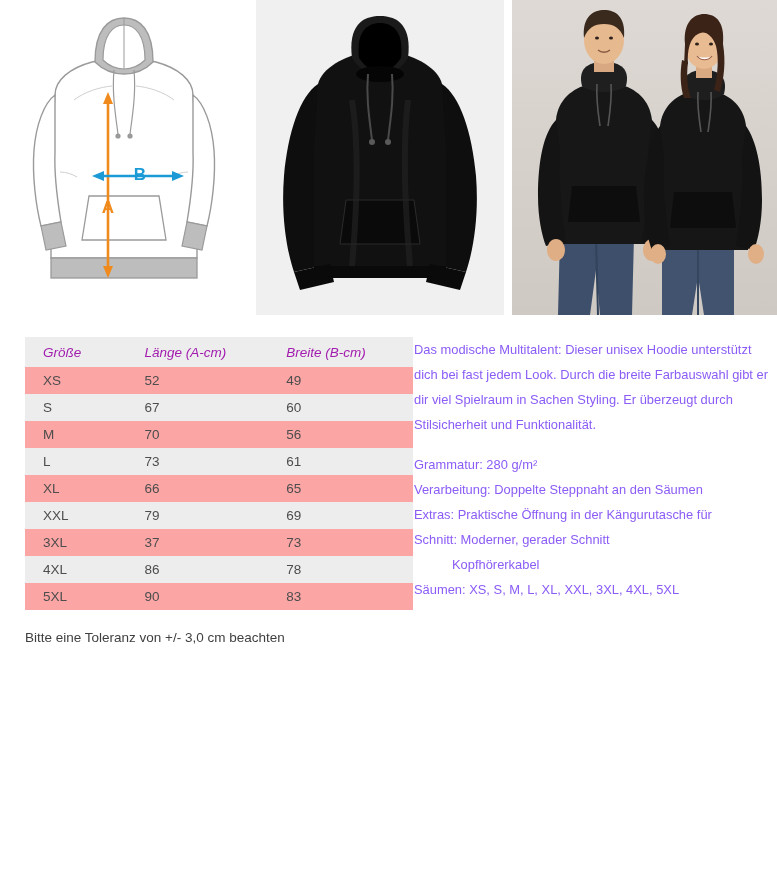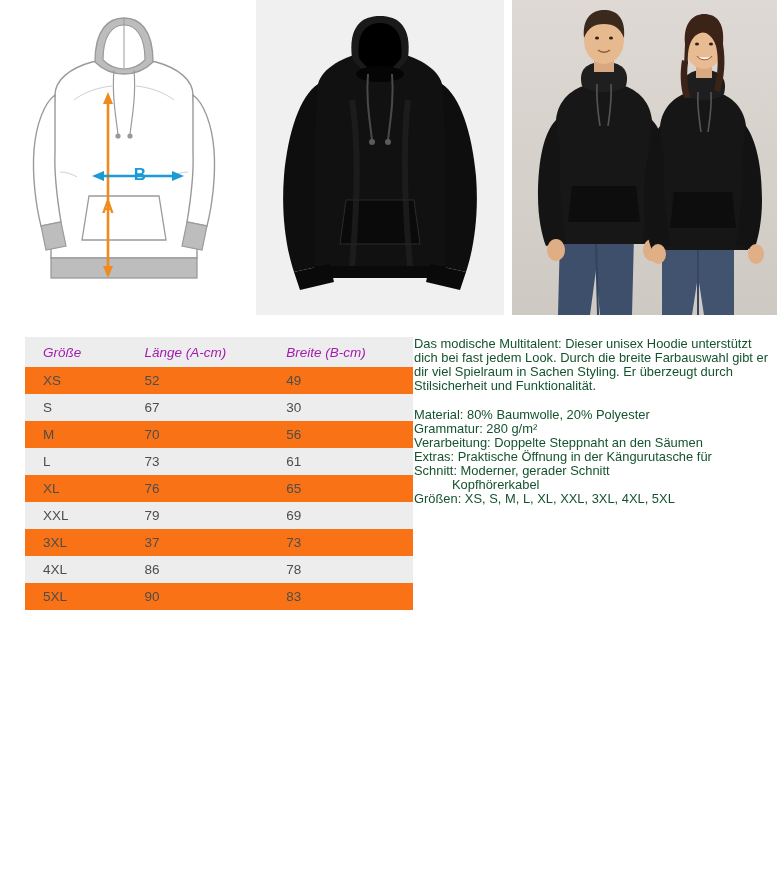--- a/index.html
+++ b/index.html
@@ -62,35 +62,35 @@
     color: #4d4d4d;
     padding: 0;
     height: 27px;
     vertical-align: middle;
   }
   .size-table th:nth-child(1), .size-table td:nth-child(1) { width: 100px; padding-left: 18px; }
   .size-table th:nth-child(2), .size-table td:nth-child(2) { width: 140px; margin-left: 37px; }
   .size-table th:nth-child(3), .size-table td:nth-child(3) { width: 125px; }
   .size-table thead th { background: #ededed; height: 30px; color: #a21caf; font-style: italic; }
   .size-table tbody tr.odd  td { background: #ededed; }
-  .size-table tbody tr.even td { background: #f97316; }
+  .size-table tbody tr.even td { background: #fca5a5; }
 
   .tolerance {
     margin: 20px 0 0 25px;
     font-size: 13.5px;
     color: #3f3f3f;
   }
 
   
   .desc {
     width: 360px;
     margin-left: 0;
     font-size: 12.9px;
-    line-height: 14px;
-    color: #14532d;
+    line-height: 25px;
+    color: #8b5cf6;
   }
   .desc p { margin: 0; }
   .desc .para-gap { height: 15px; }
   .desc .indent { padding-left: 38px; }
 
   .table-wrap { width: 414px; }
 </style>
 </head>
 <body>
 
@@ -263,35 +263,35 @@
       </thead>
       <tbody>
         <tr class="even">
           <td>XS</td>
           <td>52</td>
           <td>49</td>
         </tr>
         <tr class="odd">
           <td>S</td>
           <td>67</td>
-          <td>30</td>
+          <td>60</td>
         </tr>
         <tr class="even">
           <td>M</td>
           <td>70</td>
           <td>56</td>
         </tr>
         <tr class="odd">
           <td>L</td>
           <td>73</td>
           <td>61</td>
         </tr>
         <tr class="even">
           <td>XL</td>
-          <td>76</td>
+          <td>66</td>
           <td>65</td>
         </tr>
         <tr class="odd">
           <td>XXL</td>
           <td>79</td>
           <td>69</td>
         </tr>
         <tr class="even">
           <td>3XL</td>
           <td>37</td>
@@ -303,26 +303,26 @@
           <td>78</td>
         </tr>
         <tr class="even">
           <td>5XL</td>
           <td>90</td>
           <td>83</td>
         </tr>
       </tbody>
     </table>
 
+    <div class="tolerance">Bitte eine Toleranz von +/- 3,0 cm beachten</div>
   </div>
 
   <div class="desc">
     <p>Das modische Multitalent: Dieser unisex Hoodie unterstützt dich bei fast jedem Look. Durch die breite Farbauswahl gibt er dir viel Spielraum in Sachen Styling. Er überzeugt durch Stilsicherheit und Funktionalität.</p>
     <div class="para-gap"></div>
-    <p>Material: 80% Baumwolle, 20% Polyester</p>
     <p>Grammatur: 280 g/m²</p>
     <p>Verarbeitung: Doppelte Steppnaht an den Säumen</p>
     <p>Extras: Praktische Öffnung in der Kängurutasche für</p>
     <p>Schnitt: Moderner, gerader Schnitt</p>
     <p class="indent">Kopfhörerkabel</p>
-    <p>Größen: XS, S, M, L, XL, XXL, 3XL, 4XL, 5XL</p>
+    <p>Säumen: XS, S, M, L, XL, XXL, 3XL, 4XL, 5XL</p>
   </div>
 </div>
 
 </body></html>

